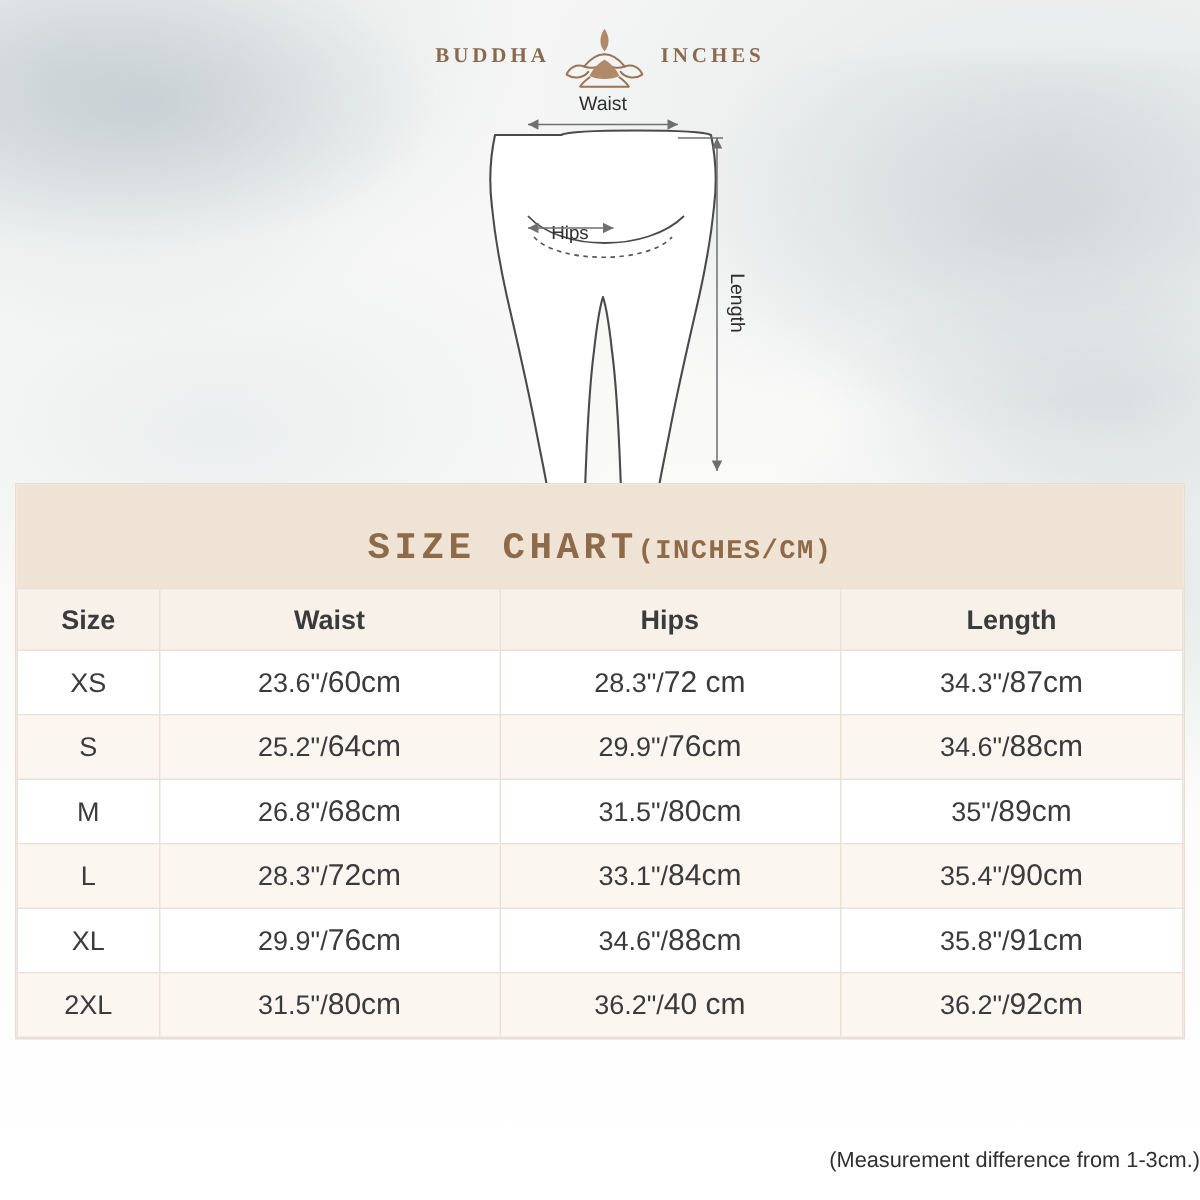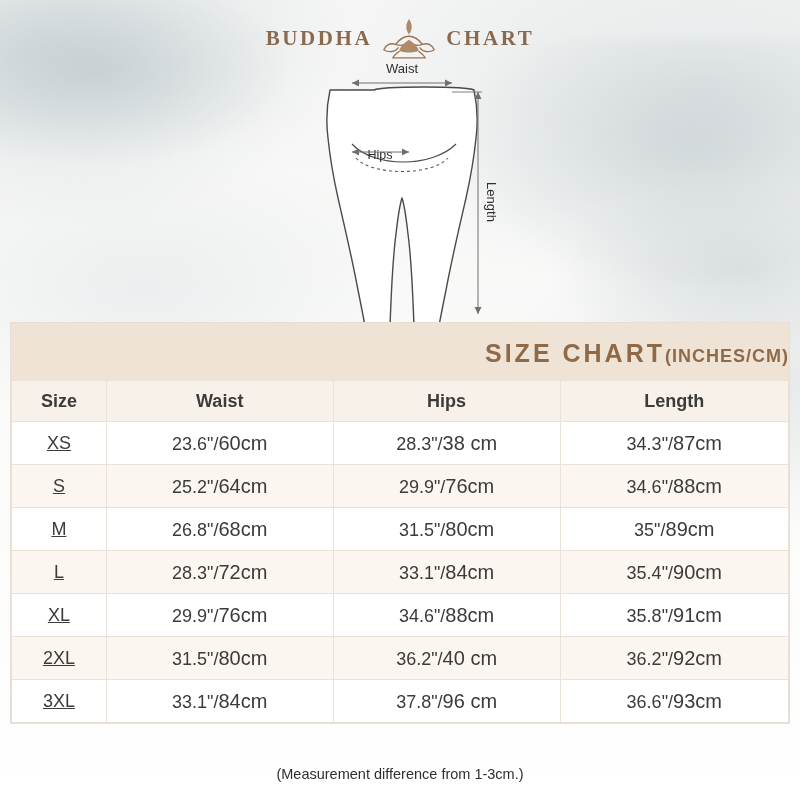--- a/index.html
+++ b/index.html
@@ -50,21 +50,21 @@
     top: 16px;
     left: 0;
     width: 100%;
     display: flex;
     align-items: center;
     justify-content: center;
     gap: 10px;
   }
   .brand-word {
     font-family: "Liberation Serif", serif;
-    font-size: 21px;
+    font-size: 14px;
     letter-spacing: 2.6px;
     color: #8a6a4f;
     font-weight: 700;
   }
   .lotus {
     width: 54px;
     height: 44px;
     display: block;
   }
 
@@ -82,24 +82,24 @@
     position: absolute;
     left: 10px;
     top: 322px;
     width: 780px;
     border: 1px solid #e6ded5;
     box-sizing: border-box;
     background: #ffffff;
   }
   .chart-title {
     background: #efe3d6;
-    text-align: right;
-    padding: 16px 0 12px;
+    text-align: center;
+    padding: 28px 0 12px;
     color: #8e6a48;
-    font-family: Liberation Sans, sans-serif;
+    font-family: Liberation Mono, monospace;
     letter-spacing: 1.5px;
   }
   .chart-title .big {
     font-size: 25px;
     font-weight: 700;
     letter-spacing: 3px;
   }
   .chart-title .small {
     font-size: 18px;
     font-weight: 700;
@@ -131,34 +131,33 @@
     height: 40px;
   }
   table.size-table tbody tr:nth-child(even) td {
     background: #fbf6f0;
   }
   table.size-table tbody tr:nth-child(odd) td {
     background: #ffffff;
   }
   td.size-label {
     font-size: 19px;
-    text-decoration: underline;
   }
   .val .in {
     font-size: 18px;
   }
   .val .cm {
     font-size: 20px;
   }
   .footnote {
     position: absolute;
     left: 0;
     top: 766px;
     width: 100%;
-    text-align: center;
+    text-align: right;
     font-size: 14.5px;
     color: #2f2f2f;
   }
 </style>
 </head>
 <body>
 
 <div class="page">
 
   <div class="mist m1"></div>
@@ -177,21 +176,21 @@
           <path d="M60 44 C72 44 82 52 90 62 C80 66 68 64 60 56"></path>
 
           <path d="M60 52 C50 58 42 66 38 76 C48 82 72 82 82 76 C78 66 70 58 60 52 Z" fill="#b08a68" stroke="none"></path>
 
           <path d="M30 62 C18 58 8 64 4 74 C16 82 30 78 36 70"></path>
           <path d="M90 62 C102 58 112 64 116 74 C104 82 90 78 84 70"></path>
           <path d="M38 78 C30 84 26 88 24 92 L96 92 C94 88 90 84 82 78"></path>
         </g>
       </svg>
     </span>
-    <span class="brand-word">CHART</span>
+    <span class="brand-word">INCHES</span>
   </div>
 
   <div class="illo">
     <svg viewBox="0 0 800 270" width="800" height="270" xmlns="http://www.w3.org/2000/svg">
 
       <text x="402" y="21" text-anchor="middle" font-family="Liberation Sans, sans-serif" font-size="13" fill="#2f2f2f">Waist</text>
 
       <g stroke="#6f6f6f" stroke-width="1" fill="none">
         <line x1="352" y1="31" x2="452" y2="31"></line>
         <path d="M352 31 l7 -3.5 v7 z" fill="#6f6f6f" stroke="none"></path>
@@ -255,21 +254,21 @@
           <th>Size</th>
           <th>Waist</th>
           <th>Hips</th>
           <th>Length</th>
         </tr>
       </thead>
       <tbody>
         <tr>
           <td class="size-label">XS</td>
           <td class="val"><span class="in">23.6"/</span><span class="cm">60cm</span></td>
-          <td class="val"><span class="in">28.3"/</span><span class="cm">38 cm</span></td>
+          <td class="val"><span class="in">28.3"/</span><span class="cm">72 cm</span></td>
           <td class="val"><span class="in">34.3"/</span><span class="cm">87cm</span></td>
         </tr>
         <tr>
           <td class="size-label">S</td>
           <td class="val"><span class="in">25.2"/</span><span class="cm">64cm</span></td>
           <td class="val"><span class="in">29.9"/</span><span class="cm">76cm</span></td>
           <td class="val"><span class="in">34.6"/</span><span class="cm">88cm</span></td>
         </tr>
         <tr>
           <td class="size-label">M</td>
@@ -288,25 +287,19 @@
           <td class="val"><span class="in">29.9"/</span><span class="cm">76cm</span></td>
           <td class="val"><span class="in">34.6"/</span><span class="cm">88cm</span></td>
           <td class="val"><span class="in">35.8"/</span><span class="cm">91cm</span></td>
         </tr>
         <tr>
           <td class="size-label">2XL</td>
           <td class="val"><span class="in">31.5"/</span><span class="cm">80cm</span></td>
           <td class="val"><span class="in">36.2"/</span><span class="cm">40 cm</span></td>
           <td class="val"><span class="in">36.2"/</span><span class="cm">92cm</span></td>
         </tr>
-        <tr>
-          <td class="size-label">3XL</td>
-          <td class="val"><span class="in">33.1"/</span><span class="cm">84cm</span></td>
-          <td class="val"><span class="in">37.8"/</span><span class="cm">96 cm</span></td>
-          <td class="val"><span class="in">36.6"/</span><span class="cm">93cm</span></td>
-        </tr>
       </tbody>
     </table>
   </div>
 
   <div class="footnote">(Measurement difference from 1-3cm.)</div>
 
 </div>
 
 </body></html>

